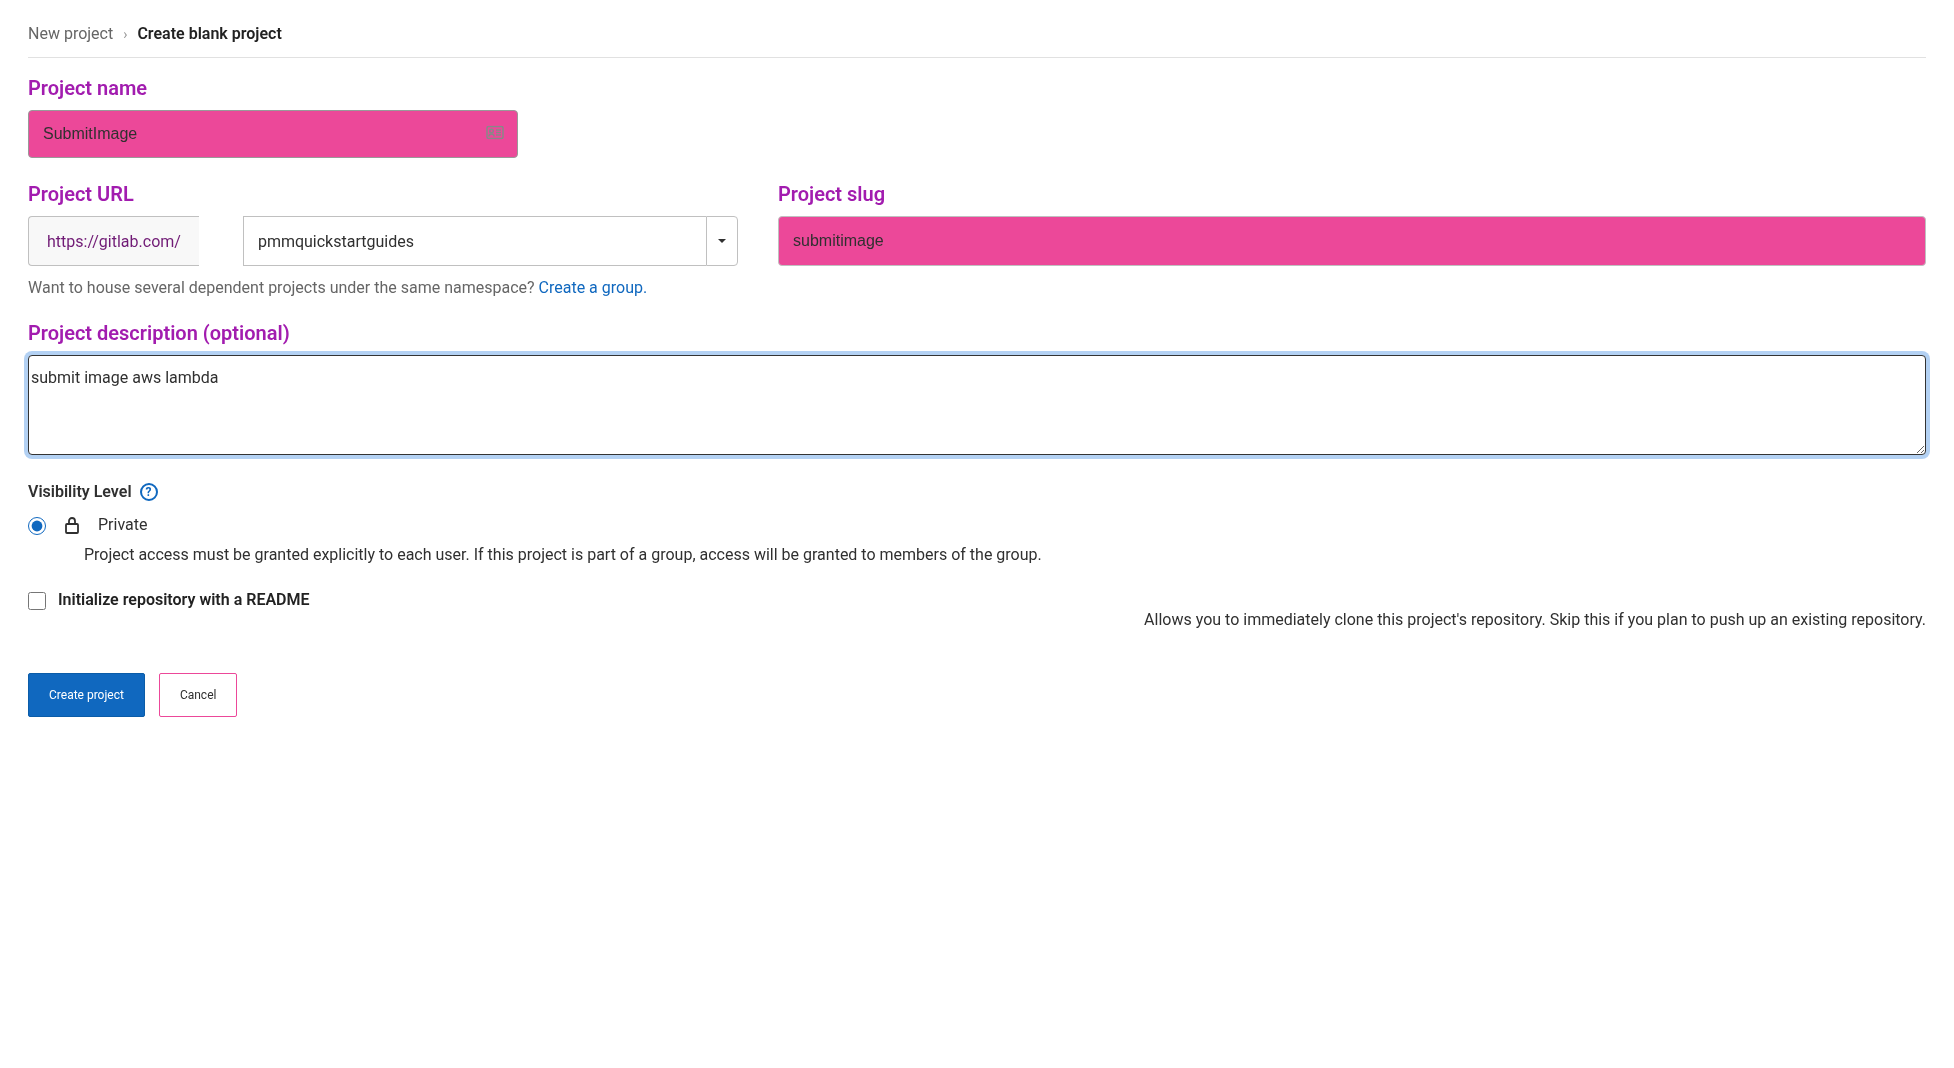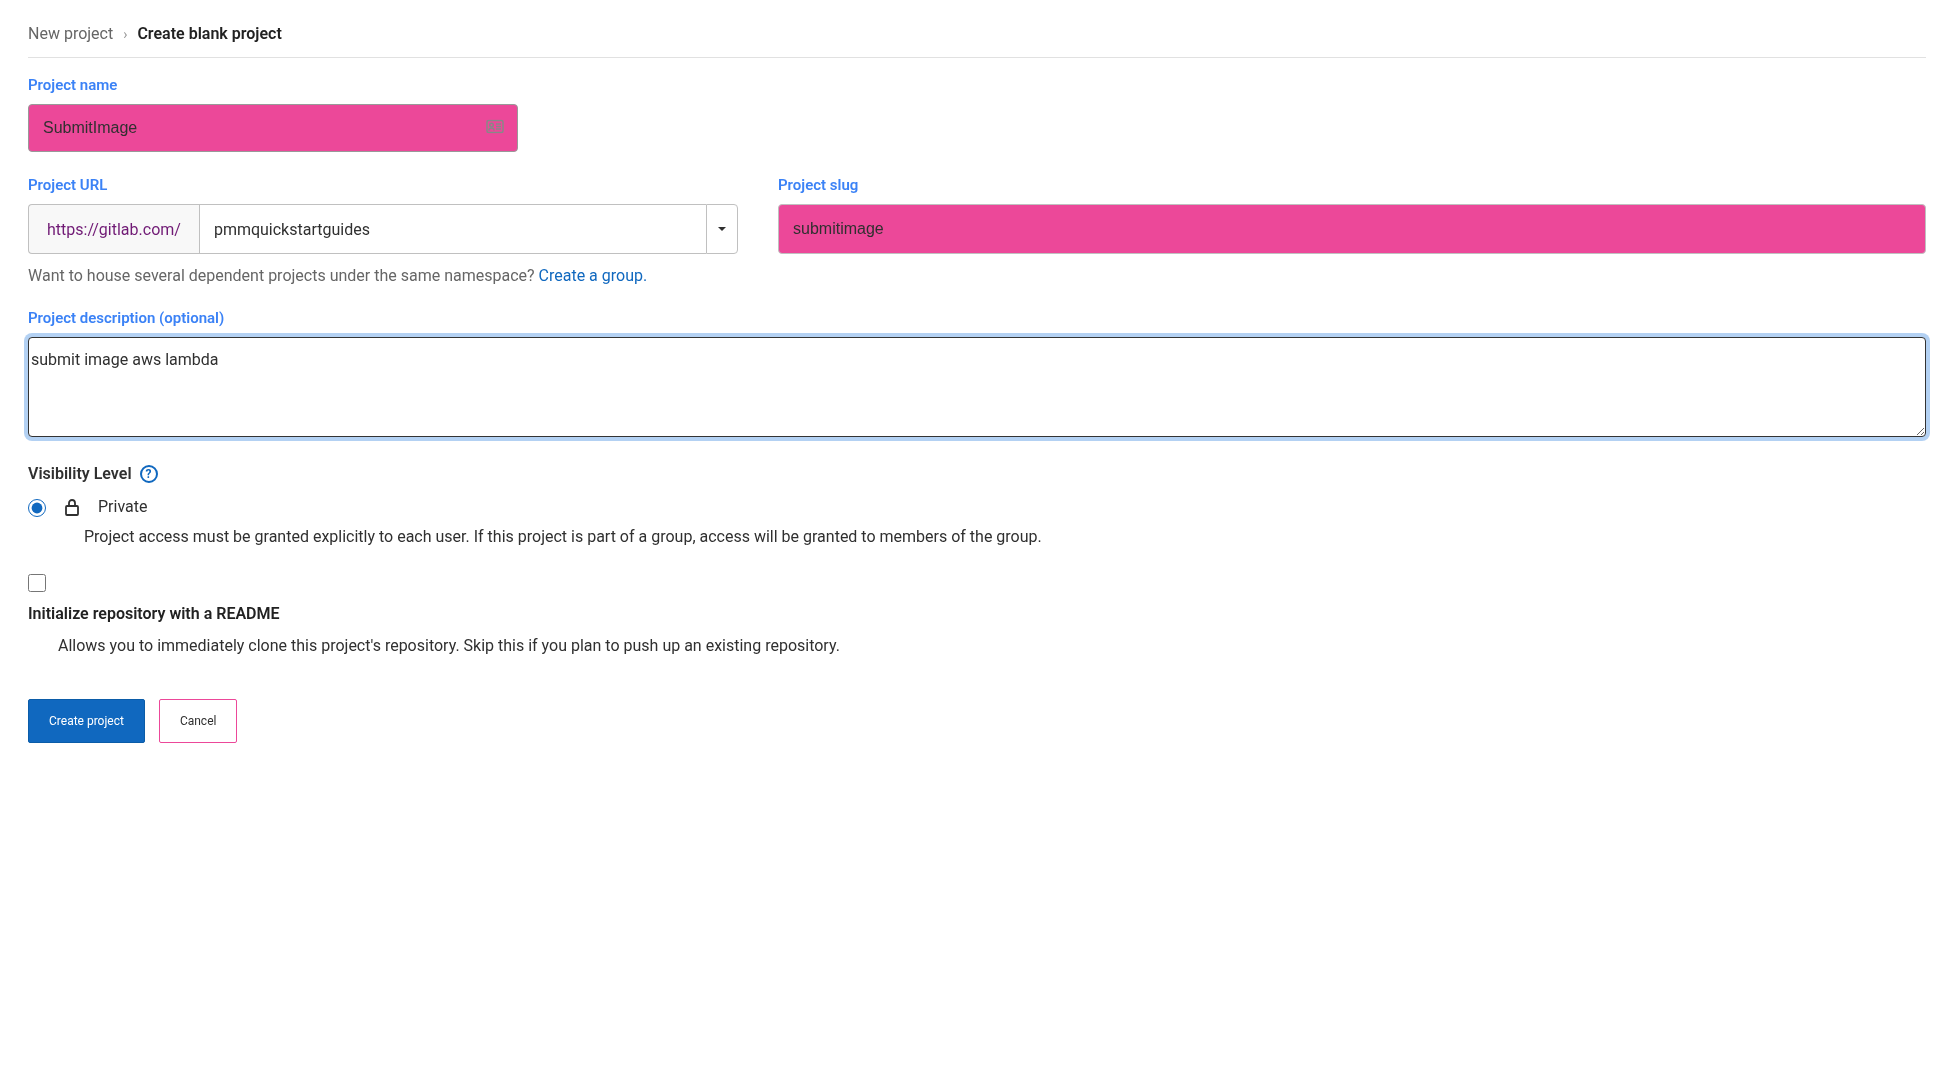--- a/index.html
+++ b/index.html
@@ -29,22 +29,22 @@
       color: #999;
       font-size: 14px;
     }
     .breadcrumb .current {
       font-weight: 600;
       color: #222;
     }
     label.field-label {
       display: block;
       font-weight: 600;
-      font-size: 15px;
-      color: #3b82f6;
+      font-size: 20px;
+      color: #a21caf;
       margin-bottom: 10px;
     }
     .form-group {
       margin-bottom: 24px;
     }
     .name-input-wrap {
       position: relative;
       width: 490px;
     }
     input[type="text"] {
@@ -95,20 +95,21 @@
     }
     .input-group-select {
       flex: 1;
       display: flex;
       align-items: center;
       padding: 0 14px;
       border: 1px solid #c0c0c0;
       border-right: none;
       font-size: 16px;
       background: #fff;
+      margin-left: 44px;
     }
     .input-group-caret {
       display: flex;
       align-items: center;
       justify-content: center;
       width: 32px;
       border: 1px solid #c0c0c0;
       border-radius: 0 4px 4px 0;
       background: #fff;
       cursor: pointer;
@@ -187,38 +188,38 @@
     .radio-label-desc {
       font-size: 16px;
       color: #303030;
       margin-left: 56px;
     }
     .checkbox-row {
       display: flex;
       align-items: flex-start;
       gap: 12px;
       margin-top: 26px;
-      flex-direction: column;
     }
     .checkbox-input {
       width: 18px;
       height: 18px;
       margin-top: 2px;
       cursor: pointer;
     }
     .checkbox-label-title {
       font-weight: 600;
       font-size: 16px;
       color: #222;
     }
     .checkbox-label-desc {
       font-size: 16px;
       color: #303030;
       margin-left: 30px;
-      margin-top: 13px;
+      margin-top: 0;
+      text-align: right;
     }
     .button-row {
       display: flex;
       gap: 14px;
       margin-top: 44px;
     }
     .btn {
       height: 44px;
       padding: 0 20px;
       font-size: 12px;

